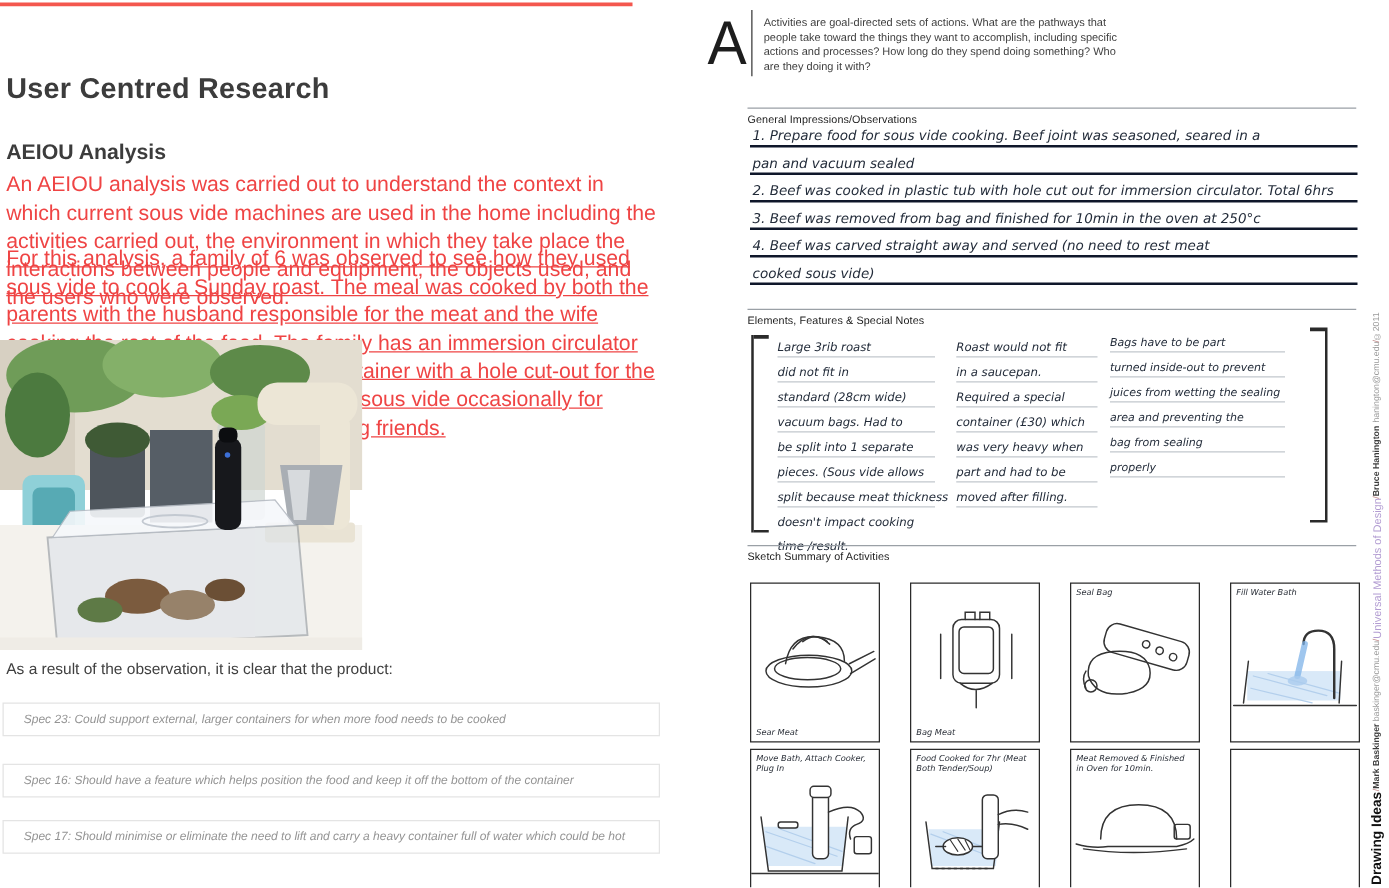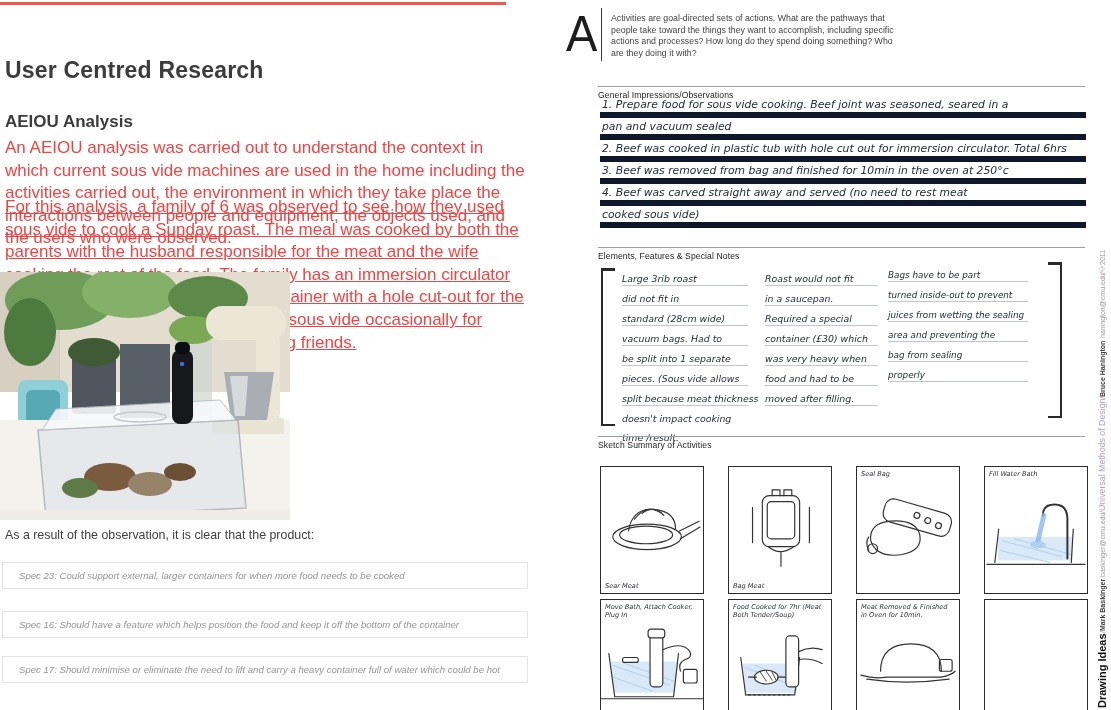--- a/index.html
+++ b/index.html
@@ -23,21 +23,21 @@
   
   .ws-letter{left:566px;top:6px;font-size:47px;font-weight:300;color:#1d1d1d;
              font-family:"Liberation Sans",sans-serif;transform:scaleY(1.05);}
   .ws-vline{left:601px;top:8px;width:1px;height:53px;background:#3a3a3a;}
   .ws-intro{left:611px;top:13px;width:287px;font-size:8.8px;line-height:1.32;color:#3f3f3f;}
 
   .sec-line{left:598px;width:487px;height:1px;background:#9aa0a6;}
   .sec-head{left:598px;font-size:8.6px;font-weight:normal;color:#1b1b1b;letter-spacing:.1px;}
 
   .hw{font-family:cursive,"DejaVu Sans",sans-serif;font-style:italic;color:#232c3a;}
-  .obs-row{left:600px;width:486px;height:22px;border-bottom:6px solid #0f172a;
+  .obs-row{left:600px;width:486px;height:22px;border-bottom:2px solid #0f172a;
            font-size:10.8px;white-space:nowrap;padding-left:2px;box-sizing:border-box;
            display:flex;align-items:flex-end;padding-bottom:1px;}
   .col{top:266px;}
   .col-row{height:18px;border-bottom:1px solid #c2c7cd;font-size:9.4px;white-space:nowrap;
            display:flex;align-items:flex-end;padding-bottom:1px;}
   .col-row.no-rule{border-bottom:none;}
   .col3 .col-row{font-size:8.8px;}
 
   .bracket-l{left:601px;top:268px;width:13px;height:158px;border-left:2.5px solid #2a2a2a;}
   .bracket-l::before,.bracket-l::after{content:"";position:absolute;left:0;width:12px;height:2.5px;background:#2a2a2a;}
@@ -149,21 +149,21 @@
     <div class="col-row hw no-rule">doesn't impact cooking</div>
     <div class="col-row hw no-rule">time /result.</div>
   </div>
 
   <div class="abs col" style="left:765px;width:113px">
     <div class="col-row hw">Roast would not fit</div>
     <div class="col-row hw">in a saucepan.</div>
     <div class="col-row hw">Required a special</div>
     <div class="col-row hw">container (£30) which</div>
     <div class="col-row hw">was very heavy when</div>
-    <div class="col-row hw">food and had to be</div>
+    <div class="col-row hw">part and had to be</div>
     <div class="col-row hw">moved after filling.</div>
   </div>
 
   <div class="abs col col3" style="left:888px;top:262px;width:140px">
     <div class="col-row hw">Bags have to be part</div>
     <div class="col-row hw">turned inside-out to prevent</div>
     <div class="col-row hw">juices from wetting the sealing</div>
     <div class="col-row hw">area and preventing the</div>
     <div class="col-row hw">bag from sealing</div>
     <div class="col-row hw">properly</div>

